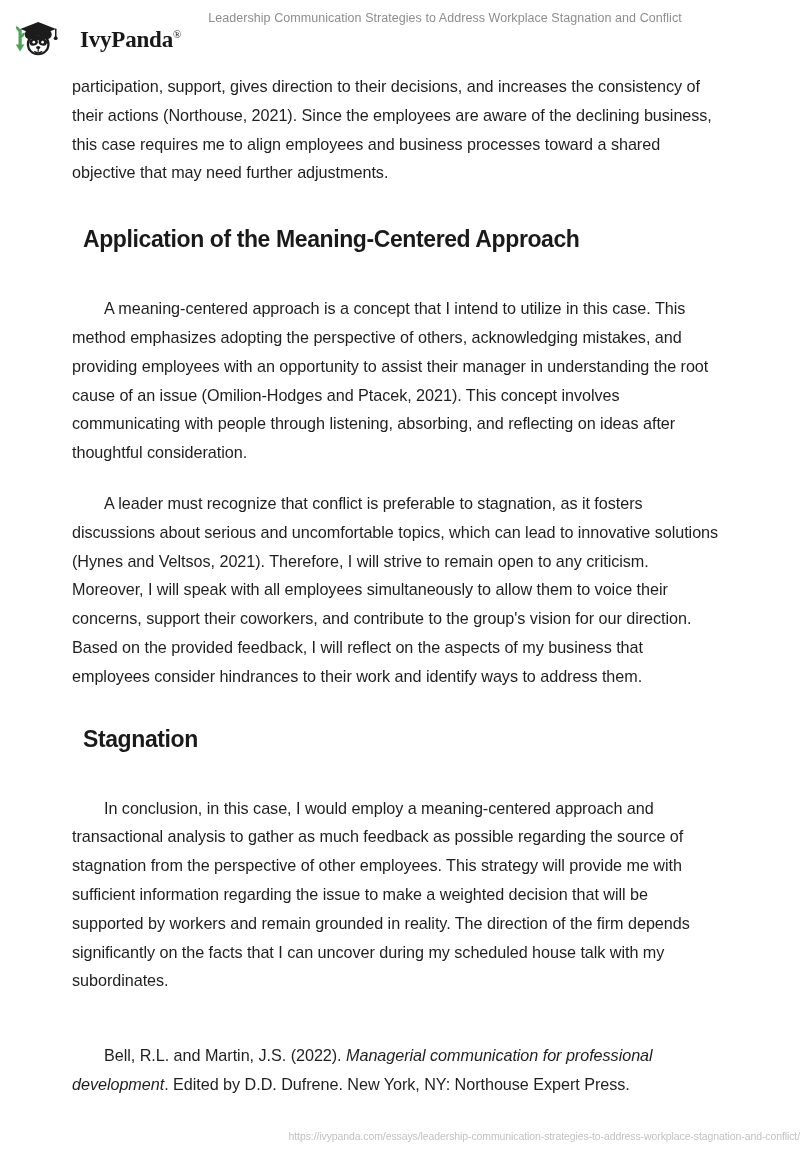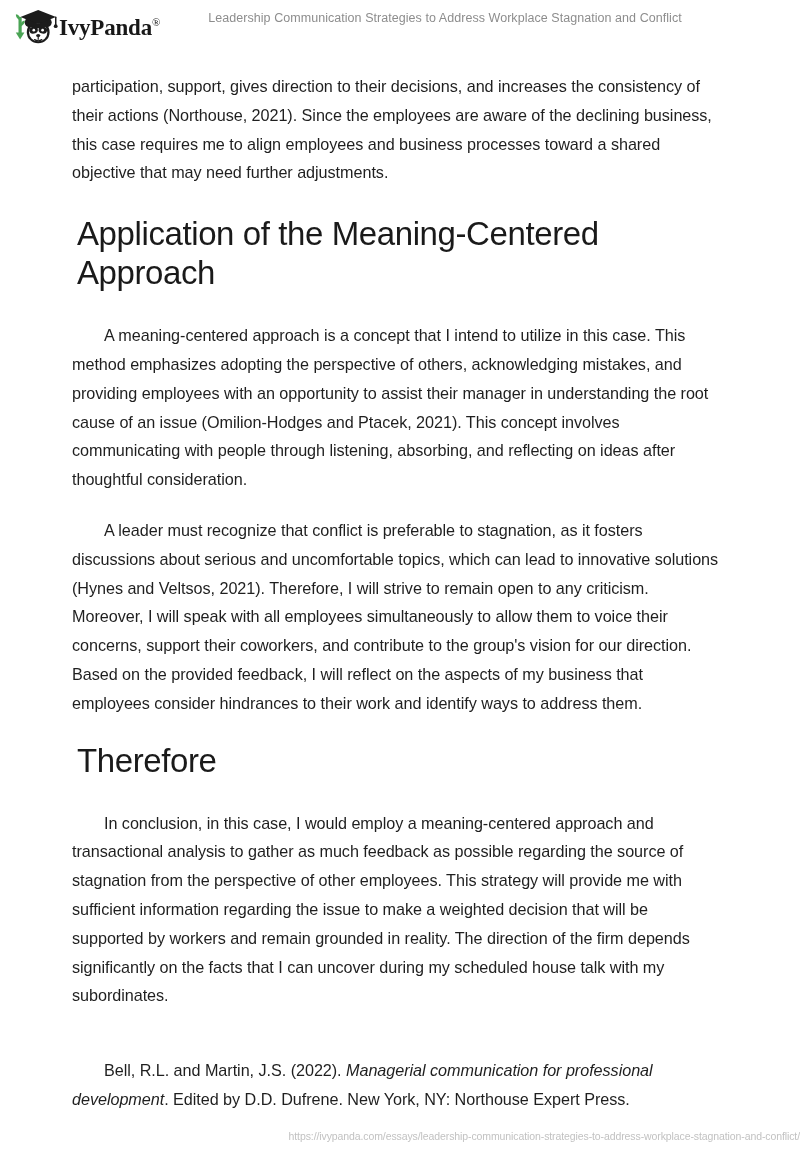--- a/index.html
+++ b/index.html
@@ -22,24 +22,24 @@
     top: 0;
     left: 0;
     width: 800px;
     height: 52px;
     display: flex;
     align-items: center;
   }
   .brand {
     position: absolute;
     left: 14px;
-    top: 6px;
+    top: 18px;
     display: flex;
     align-items: center;
-    gap: 1px;
+    gap: 22px;
     justify-content: space-between;
   }
   .brand-mark {
     width: 44px;
     height: 42px;
     position: relative;
     flex: 0 0 auto;
   }
   .brand-name {
     font-family: "Liberation Serif", serif;
@@ -82,24 +82,24 @@
     line-height: 28.8px;
     color: #1f1f1f;
     text-align: left;
     font-family: "Liberation Sans", sans-serif;
     letter-spacing: -0.05px;
   }
   p.indent {
     text-indent: 32px;
   }
   h2.section {
-    font-size: 33px;
+    font-size: 23px;
     line-height: 39px;
-    font-weight: normal;
-    margin: 5px;
+    font-weight: bold;
+    margin: 11px;
     color: #1a1a1a;
     letter-spacing: -0.4px;
     font-family: "Liberation Sans", sans-serif;
   }
   .sp-a { height: 22px; }
   .sp-b { height: 20px; }
   .sp-c { height: 18px; }
   .sp-d { height: 18px; }
   .sp-e { height: 20px; }
   .sp-f { height: 20px; }
@@ -180,21 +180,21 @@
   <div class="sp-b"></div>
 
   <p class="para indent">A meaning-centered approach is a concept that I intend to utilize in this case. This method emphasizes adopting the perspective of others, acknowledging mistakes, and providing employees with an opportunity to assist their manager in understanding the root cause of an issue (Omilion-Hodges and Ptacek, 2021). This concept involves communicating with people through listening, absorbing, and reflecting on ideas after thoughtful consideration.</p>
 
   <div class="sp-c"></div>
 
   <p class="para indent">A leader must recognize that conflict is preferable to stagnation, as it fosters discussions about serious and uncomfortable topics, which can lead to innovative solutions (Hynes and Veltsos, 2021). Therefore, I will strive to remain open to any criticism. Moreover, I will speak with all employees simultaneously to allow them to voice their concerns, support their coworkers, and contribute to the group's vision for our direction. Based on the provided feedback, I will reflect on the aspects of my business that employees consider hindrances to their work and identify ways to address them.</p>
 
   <div class="sp-d"></div>
 
-  <h2 class="section">Therefore</h2>
+  <h2 class="section">Stagnation</h2>
 
   <div class="sp-e"></div>
 
   <p class="para indent">In conclusion, in this case, I would employ a meaning-centered approach and transactional analysis to gather as much feedback as possible regarding the source of stagnation from the perspective of other employees. This strategy will provide me with sufficient information regarding the issue to make a weighted decision that will be supported by workers and remain grounded in reality. The direction of the firm depends significantly on the facts that I can uncover during my scheduled house talk with my subordinates.</p>
 
   <div class="sp-f"></div>
 
 
   <div class="sp-g"></div>
 

